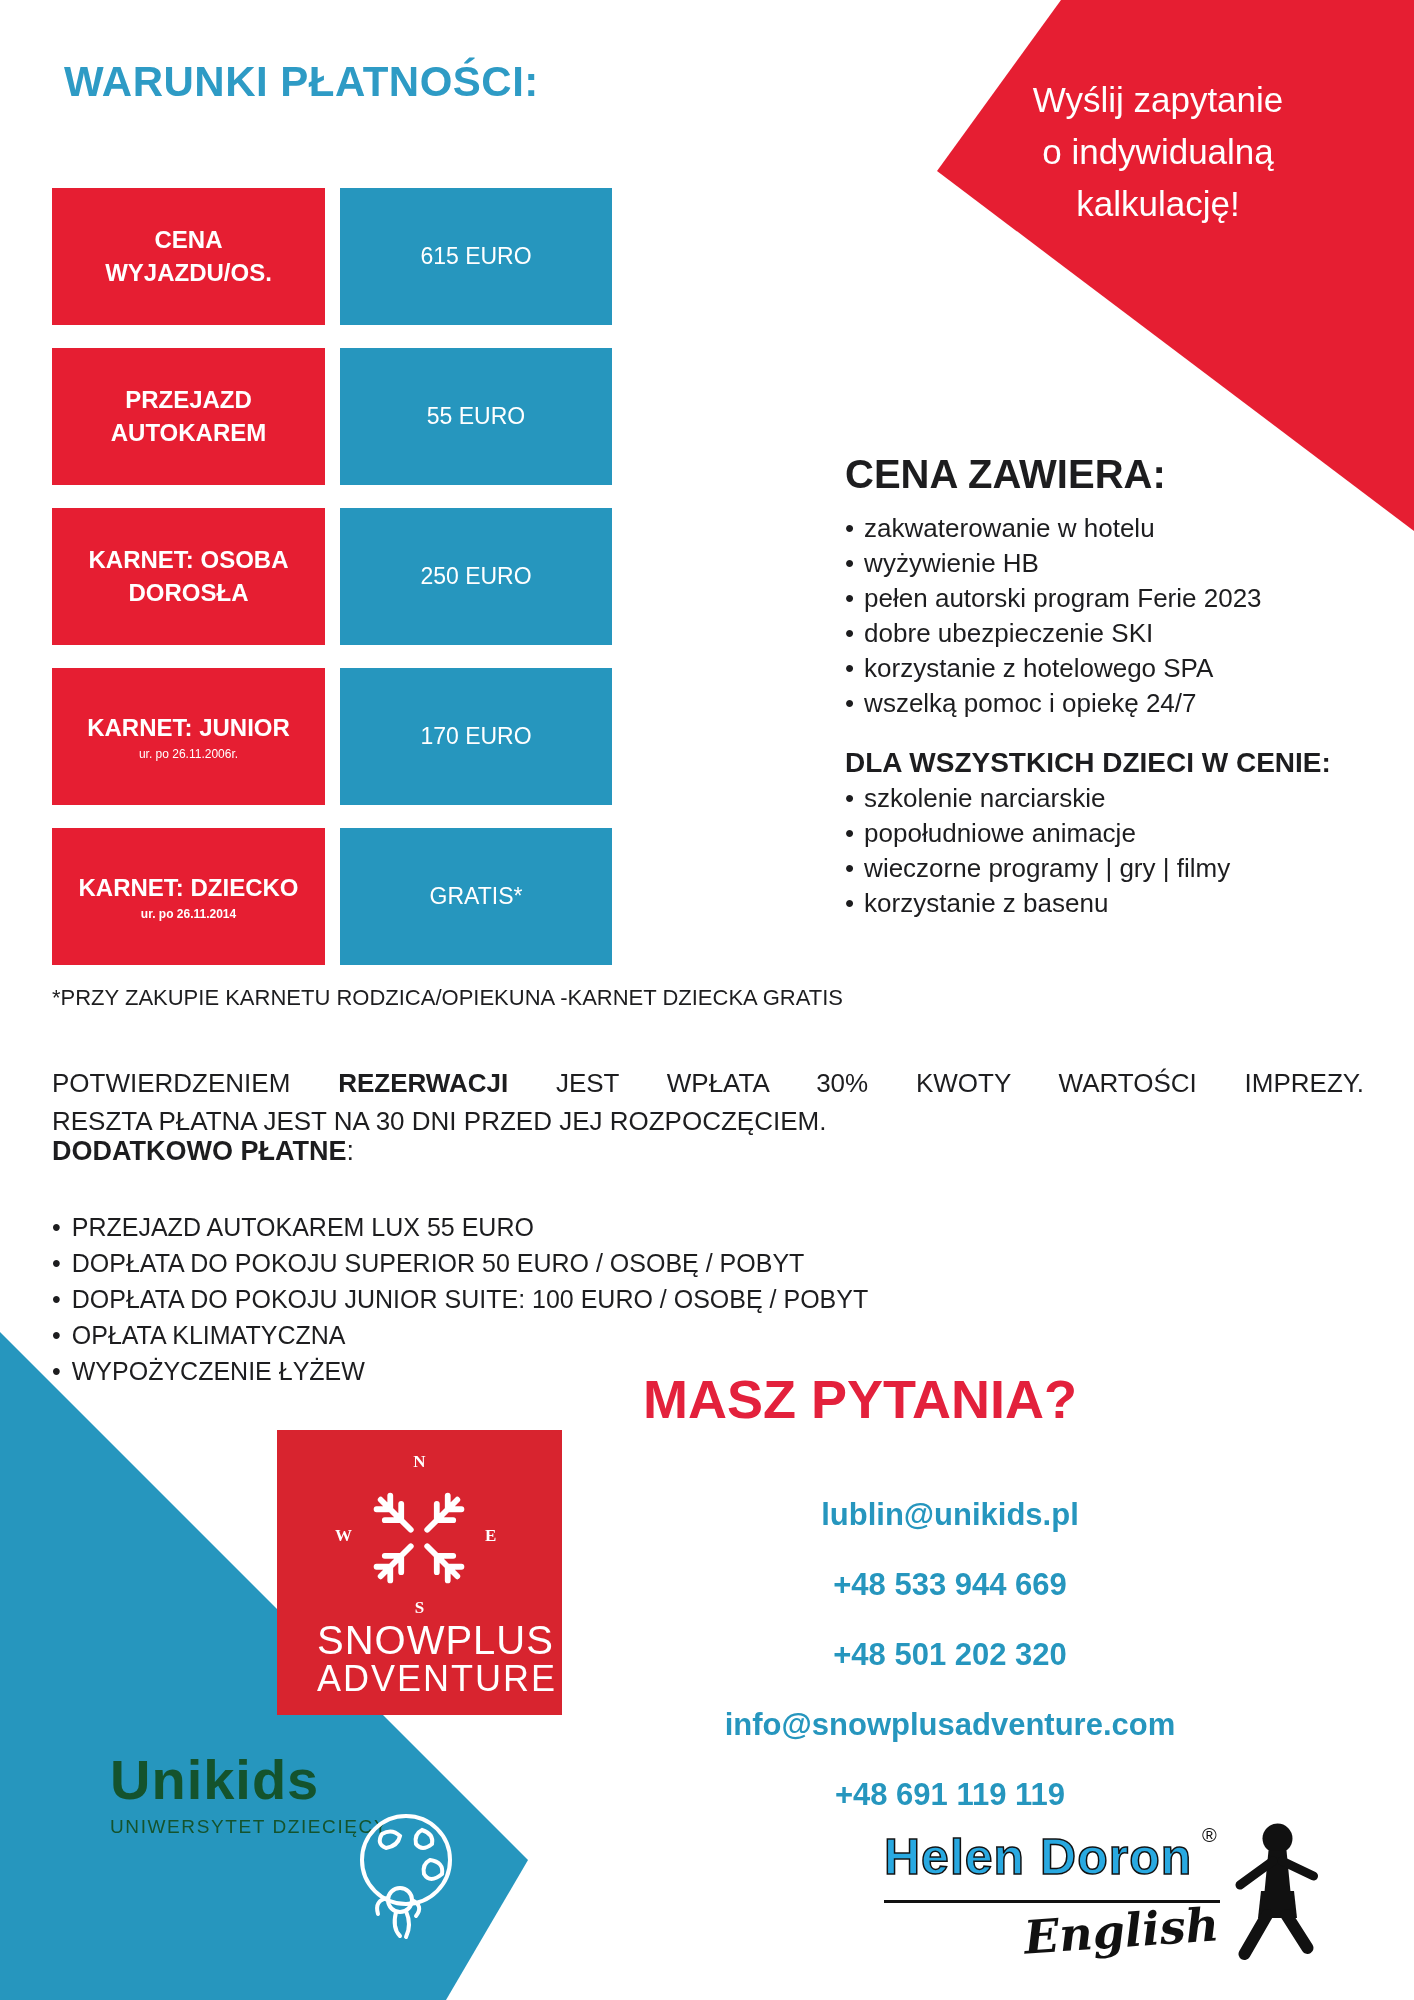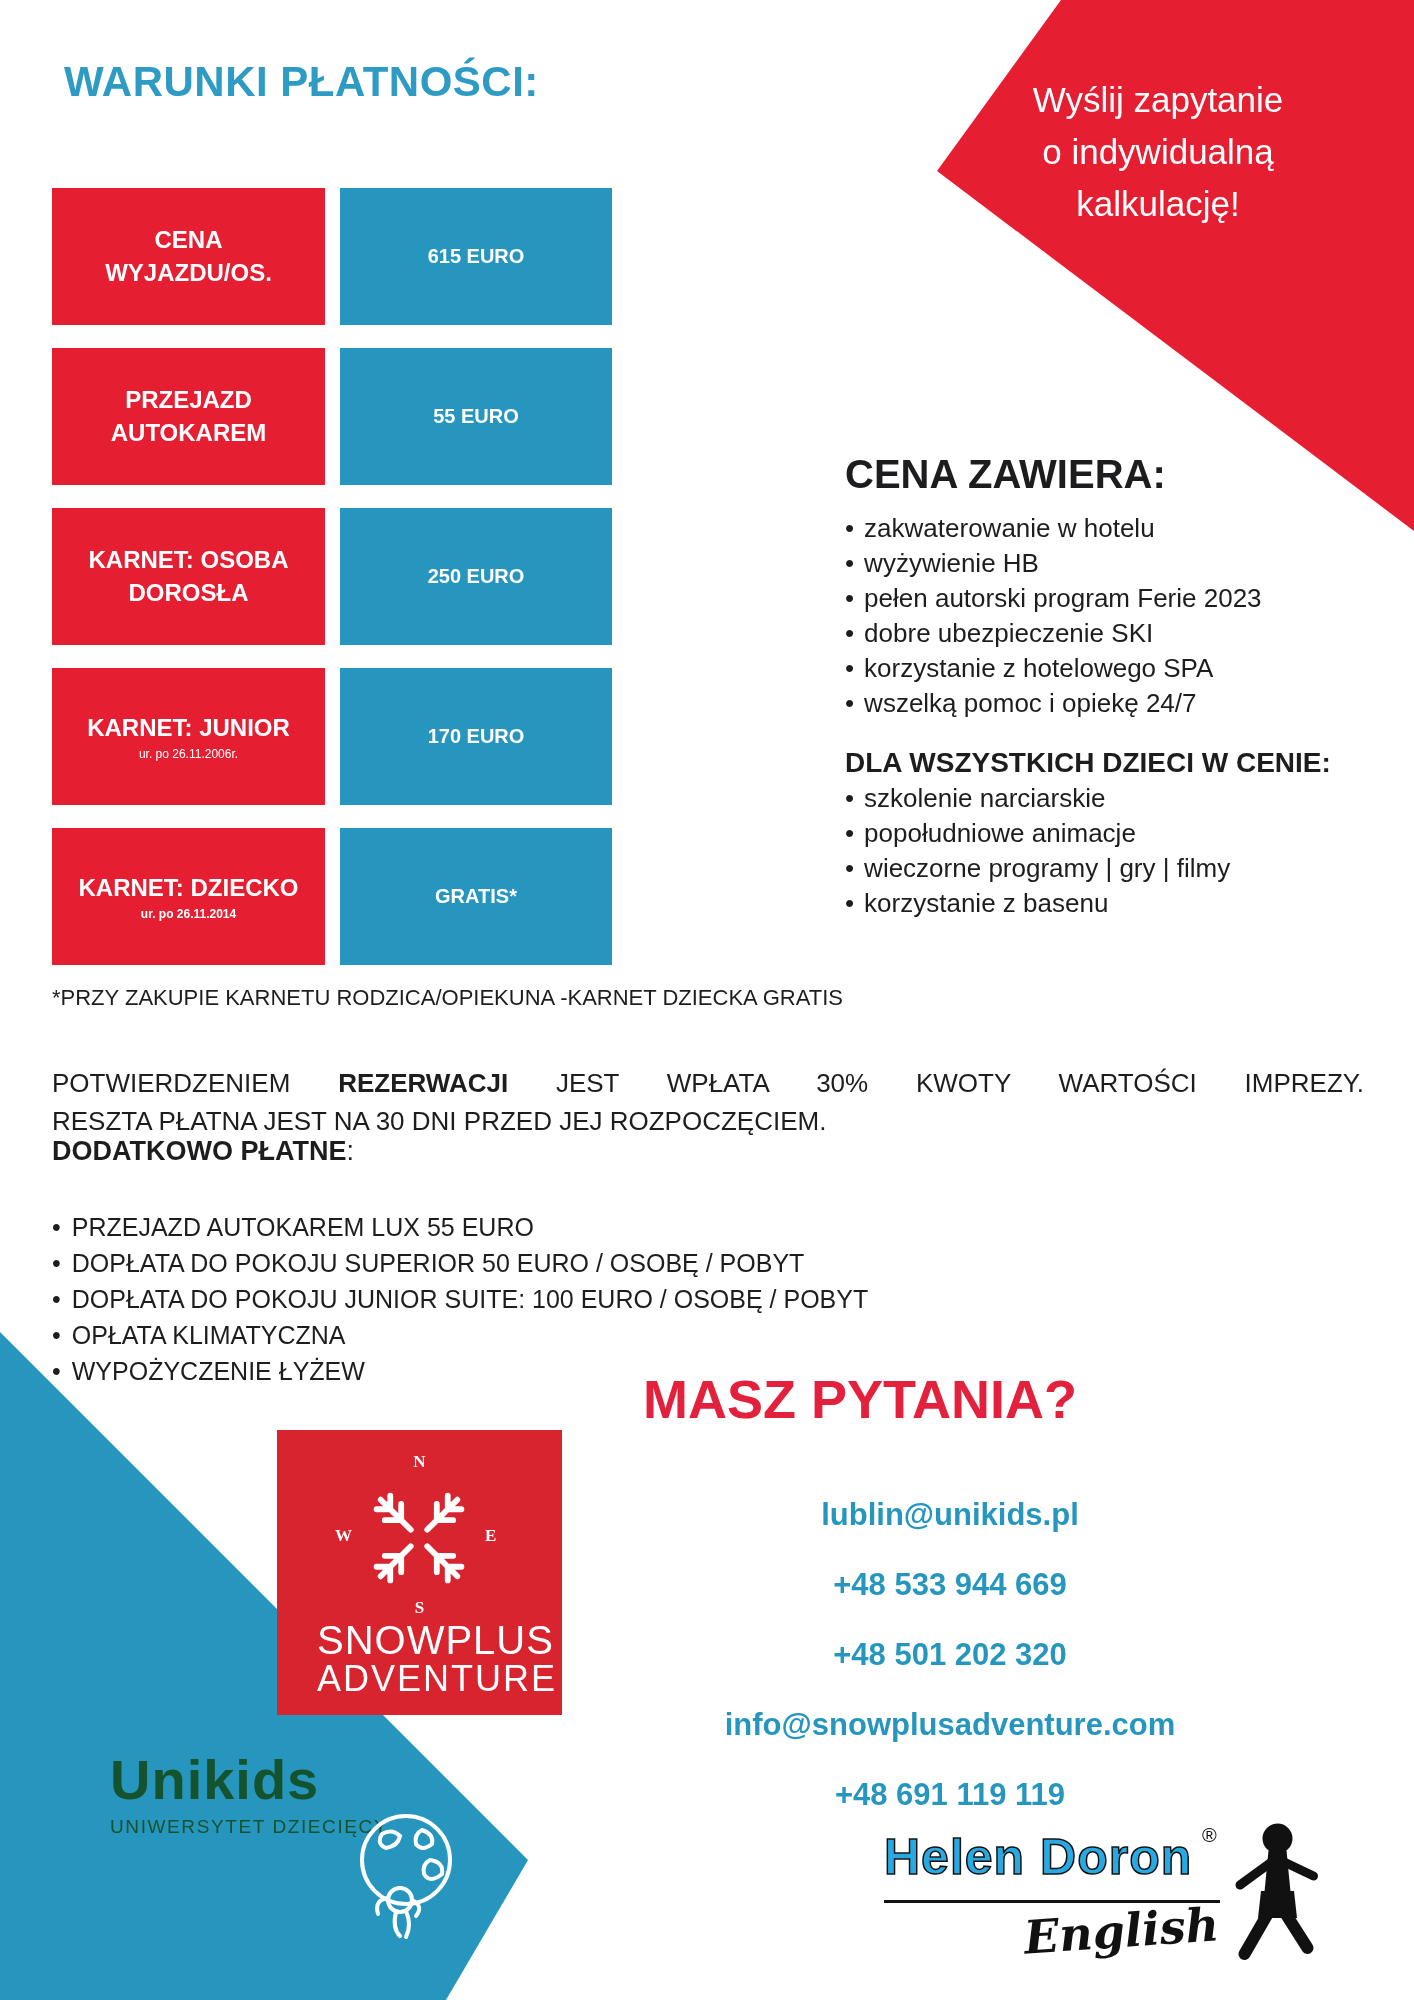--- a/index.html
+++ b/index.html
@@ -27,21 +27,21 @@
   .r0{top:188px}.r1{top:348px}.r2{top:508px}.r3{top:668px}.r4{top:828px}
   .cell{
     position:absolute;top:0;height:137px;display:flex;flex-direction:column;
     justify-content:center;align-items:center;text-align:center;color:#fff;
   }
   .cell.red{left:0;width:273px;background:#e61e32;}
   .cell.blue{left:288px;width:272px;background:#2696be;}
   .lbl{font-size:24px;font-weight:bold;line-height:1.35;padding:0 26px;}
   .sub{font-size:12px;line-height:1.2;margin-top:3px;}
   .sub.bold{font-weight:bold;}
-  .val{font-size:20px;font-weight:bold;}
+  .val{font-size:23px;font-weight:normal;}
   
   .cz{position:absolute;left:845px;top:452px;width:545px;}
   .cz-h{margin:0 0 14px 0;font-size:40px;font-weight:bold;}
   .blist{list-style:none;margin:0;padding:0;font-size:26px;line-height:35px;}
   .blist li::before{content:"•";margin-right:10px;}
   .dz-h{margin:26px 0 2px 0;font-size:28px;font-weight:bold;}
   
   .footnote{position:absolute;left:52px;top:985px;font-size:22px;}
   .terms{position:absolute;left:52px;top:1038px;width:1312px;font-size:26px;line-height:38px;}
   .terms .l1{display:block;text-align:justify;text-align-last:justify;}

